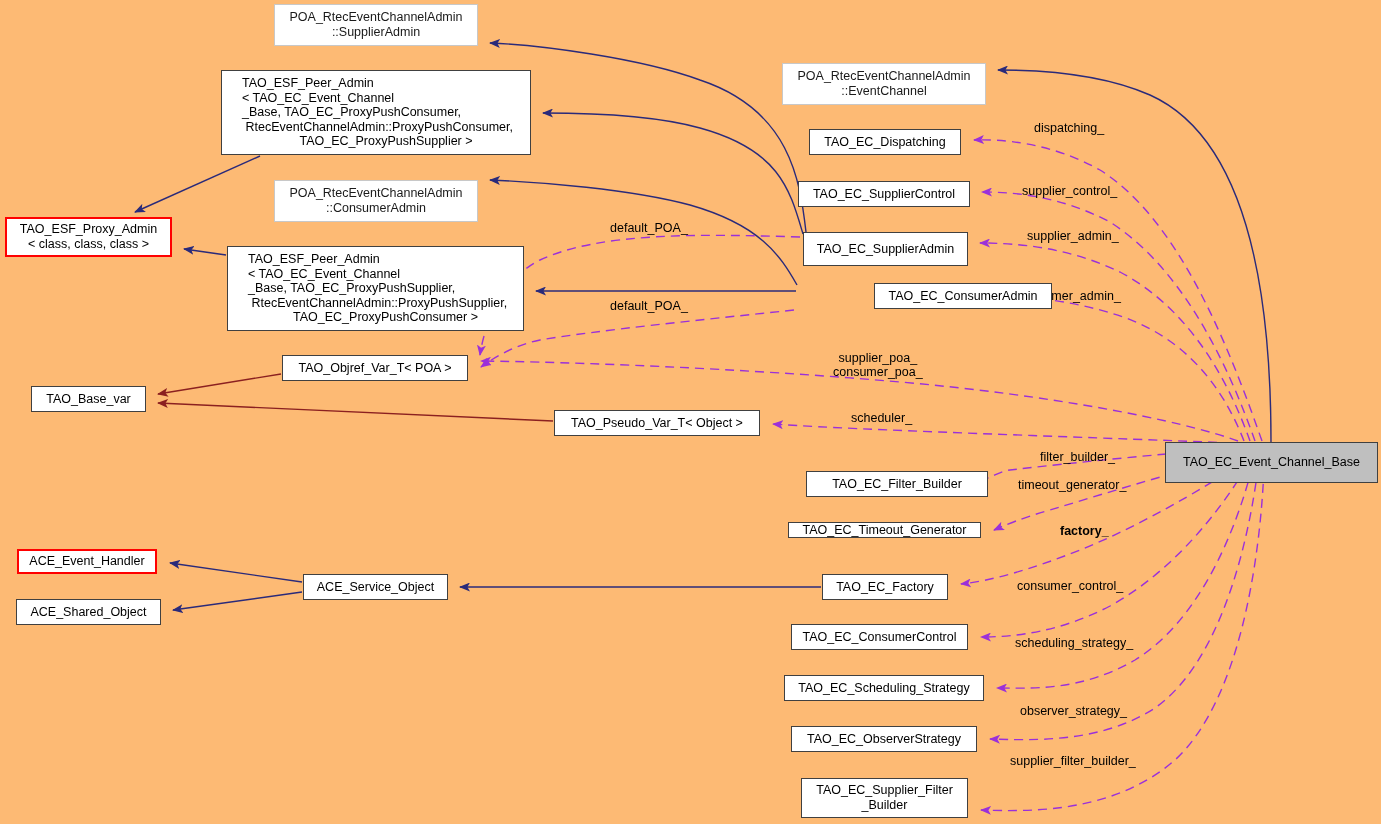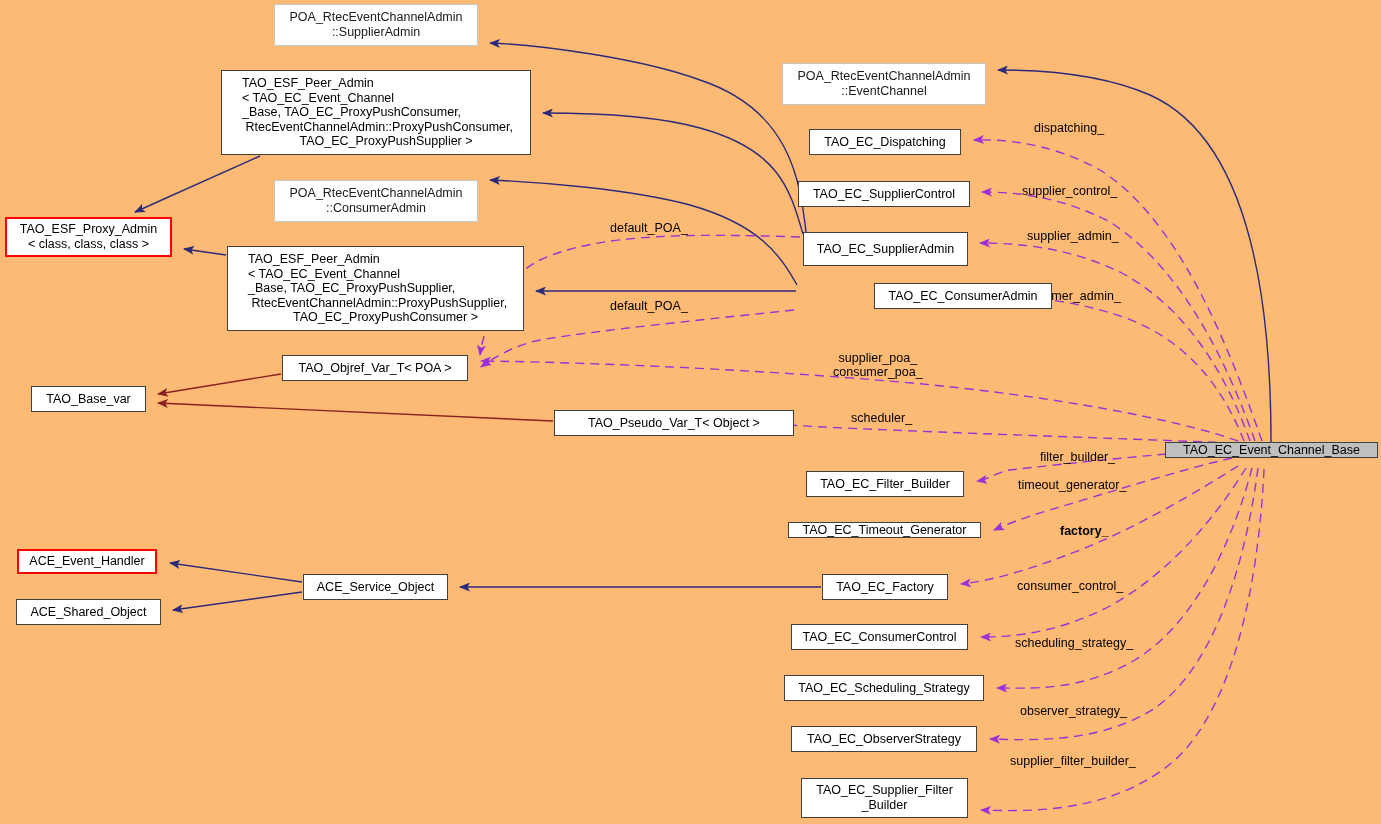--- a/index.html
+++ b/index.html
@@ -147,21 +147,21 @@
   </div>
 
   <div class="node" style="left:282px;top:355px;width:186px;height:26px;">
     <span>TAO_Objref_Var_T&lt; POA &gt;</span>
   </div>
 
   <div class="node" style="left:31px;top:386px;width:115px;height:26px;">
     <span>TAO_Base_var</span>
   </div>
 
-  <div class="node" style="left:554px;top:410px;width:240px;height:26px;">
+  <div class="node" style="left:554px;top:410px;width:206px;height:26px;">
     <span>TAO_Pseudo_Var_T&lt; Object &gt;</span>
   </div>
 
   <div class="node red" style="left:17px;top:549px;width:140px;height:25px;">
     <span>ACE_Event_Handler</span>
   </div>
 
   <div class="node" style="left:16px;top:599px;width:145px;height:26px;">
     <span>ACE_Shared_Object</span>
   </div>
@@ -184,21 +184,21 @@
   </div>
 
   <div class="node" style="left:803px;top:232px;width:165px;height:34px;">
     <span>TAO_EC_SupplierAdmin</span>
   </div>
 
   <div class="node" style="left:834px;top:283px;width:178px;height:26px;margin-left:40px;">
     <span>TAO_EC_ConsumerAdmin</span>
   </div>
 
-  <div class="node" style="left:806px;top:471px;width:158px;height:26px;">
+  <div class="node" style="left:806px;top:471px;width:182px;height:26px;">
     <span>TAO_EC_Filter_Builder</span>
   </div>
 
   <div class="node" style="left:788px;top:522px;width:193px;height:16px;">
     <span>TAO_EC_Timeout_Generator</span>
   </div>
 
   <div class="node" style="left:822px;top:574px;width:126px;height:26px;">
     <span>TAO_EC_Factory</span>
   </div>
@@ -213,21 +213,21 @@
 
   <div class="node" style="left:791px;top:726px;width:186px;height:26px;">
     <span>TAO_EC_ObserverStrategy</span>
   </div>
 
   <div class="node" style="left:801px;top:778px;width:167px;height:40px;">
     <span>TAO_EC_Supplier_Filter</span>
     <span>_Builder</span>
   </div>
 
-  <div class="node target" style="left:1165px;top:442px;width:213px;height:16px;text-align:center;">
+  <div class="node target" style="left:1165px;top:442px;width:213px;height:41px;text-align:center;">
     <span>TAO_EC_Event_Channel_Base</span>
   </div>
 
   <div class="edge-label" style="left:610px;top:221px;">default_POA_</div>
   <div class="edge-label" style="left:610px;top:299px;">default_POA_</div>
   <div class="edge-label" style="left:1034px;top:121px;">dispatching_</div>
   <div class="edge-label" style="left:1022px;top:184px;">supplier_control_</div>
   <div class="edge-label" style="left:1027px;top:229px;">supplier_admin_</div>
   <div class="edge-label" style="left:1018px;top:289px;">consumer_admin_</div>
   <div class="edge-label" style="left:833px;top:351px;">supplier_poa_

